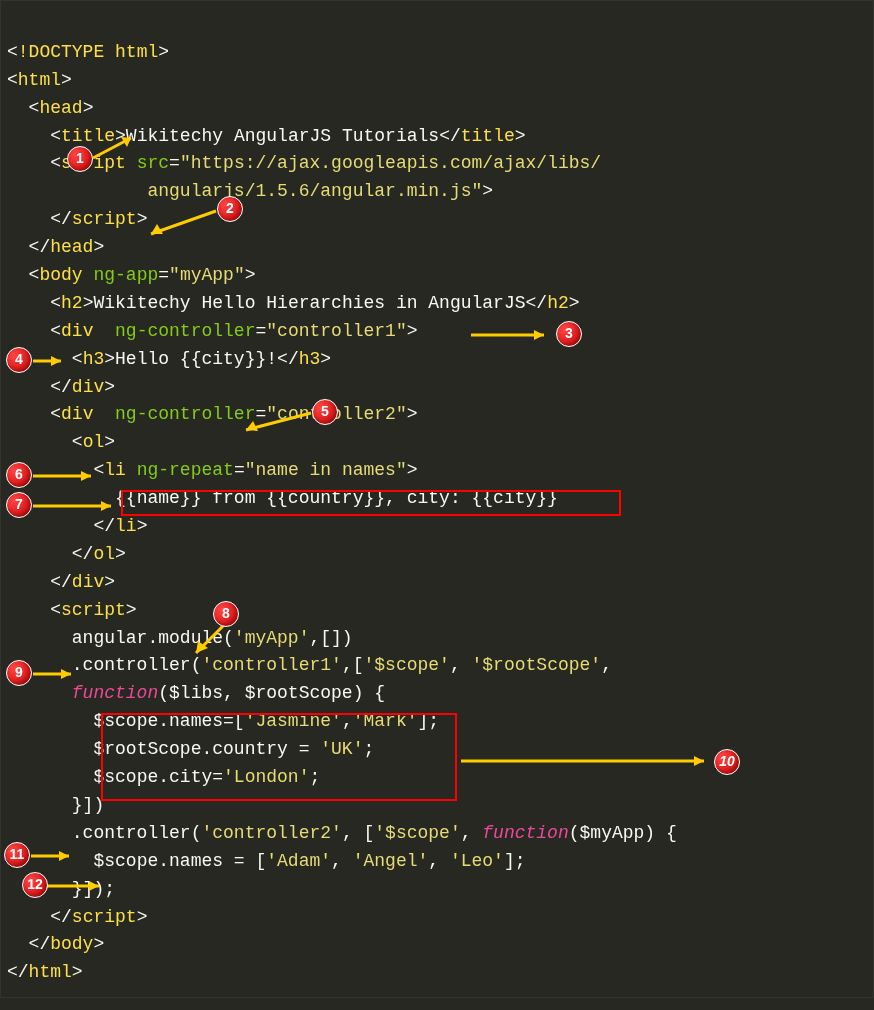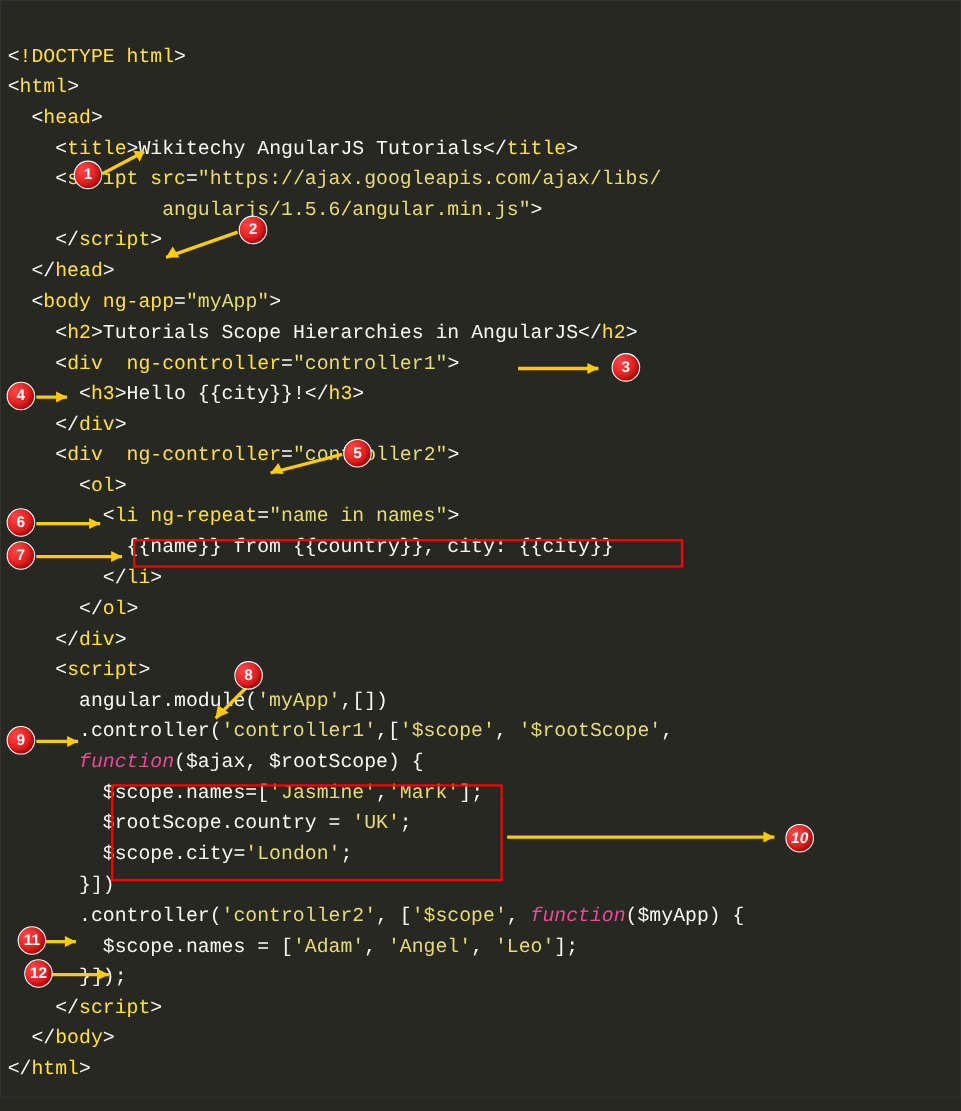--- a/index.html
+++ b/index.html
@@ -10,21 +10,21 @@
   line-height: 1.55;
   color: #f8f8f2;
   padding: 10px 6px;
   width: 874px;
   position: relative;
   border: 1px solid #333;
 }
 .code-container { position: relative; white-space: pre; }
 .tag { color: #fde047; }
 .bracket { color: #f8f8f2; }
-.attr { color: #fde047; text-align: right; }
+.attr { color: #84cc16; text-align: right; }
 .string { color: #e6db74; }
 .text { color: #f8f8f2; }
 .func { color: #ec4899; font-style: italic; }
 .punct { color: #f8f8f2; }
 
 .badge {
   position: absolute;
   width: 26px;
   height: 26px;
   background: radial-gradient(circle at 30% 30%, #ff4444, #cc0000);
@@ -60,35 +60,35 @@
 <div class="code-container">
 <span class="bracket">&lt;</span><span class="tag">!DOCTYPE html</span><span class="bracket">&gt;</span>
 <span class="bracket">&lt;</span><span class="tag">html</span><span class="bracket">&gt;</span>
   <span class="bracket">&lt;</span><span class="tag">head</span><span class="bracket">&gt;</span>
     <span class="bracket">&lt;</span><span class="tag">title</span><span class="bracket">&gt;</span><span class="text">Wikitechy AngularJS Tutorials</span><span class="bracket">&lt;/</span><span class="tag">title</span><span class="bracket">&gt;</span>
     <span class="bracket">&lt;</span><span class="tag">script</span> <span class="attr">src</span><span class="punct">=</span><span class="string">"https://ajax.googleapis.com/ajax/libs/</span>
              <span class="string">angularjs/1.5.6/angular.min.js"</span><span class="bracket">&gt;</span>
     <span class="bracket">&lt;/</span><span class="tag">script</span><span class="bracket">&gt;</span>
   <span class="bracket">&lt;/</span><span class="tag">head</span><span class="bracket">&gt;</span>
   <span class="bracket">&lt;</span><span class="tag">body</span> <span class="attr">ng-app</span><span class="punct">=</span><span class="string">"myApp"</span><span class="bracket">&gt;</span>
-    <span class="bracket">&lt;</span><span class="tag">h2</span><span class="bracket">&gt;</span><span class="text">Tutorials Scope Hierarchies in AngularJS</span><span class="bracket">&lt;/</span><span class="tag">h2</span><span class="bracket">&gt;</span>
+    <span class="bracket">&lt;</span><span class="tag">h2</span><span class="bracket">&gt;</span><span class="text">Wikitechy Hello Hierarchies in AngularJS</span><span class="bracket">&lt;/</span><span class="tag">h2</span><span class="bracket">&gt;</span>
     <span class="bracket">&lt;</span><span class="tag">div</span>  <span class="attr">ng-controller</span><span class="punct">=</span><span class="string">"controller1"</span><span class="bracket">&gt;</span>
       <span class="bracket">&lt;</span><span class="tag">h3</span><span class="bracket">&gt;</span><span class="text">Hello {{city}}!</span><span class="bracket">&lt;/</span><span class="tag">h3</span><span class="bracket">&gt;</span>
     <span class="bracket">&lt;/</span><span class="tag">div</span><span class="bracket">&gt;</span>
     <span class="bracket">&lt;</span><span class="tag">div</span>  <span class="attr">ng-controller</span><span class="punct">=</span><span class="string">"controller2"</span><span class="bracket">&gt;</span>
       <span class="bracket">&lt;</span><span class="tag">ol</span><span class="bracket">&gt;</span>
         <span class="bracket">&lt;</span><span class="tag">li</span> <span class="attr">ng-repeat</span><span class="punct">=</span><span class="string">"name in names"</span><span class="bracket">&gt;</span>
           <span class="text">{{name}} from {{country}}, city: {{city}}</span>
         <span class="bracket">&lt;/</span><span class="tag">li</span><span class="bracket">&gt;</span>
       <span class="bracket">&lt;/</span><span class="tag">ol</span><span class="bracket">&gt;</span>
     <span class="bracket">&lt;/</span><span class="tag">div</span><span class="bracket">&gt;</span>
     <span class="bracket">&lt;</span><span class="tag">script</span><span class="bracket">&gt;</span>
       <span class="text">angular.module(</span><span class="string">'myApp'</span><span class="text">,[])</span>
       <span class="text">.controller(</span><span class="string">'controller1'</span><span class="text">,[</span><span class="string">'$scope'</span><span class="text">, </span><span class="string">'$rootScope'</span><span class="text">,</span>
-      <span class="func">function</span><span class="text">($ajax, $rootScope) {</span>
+      <span class="func">function</span><span class="text">($libs, $rootScope) {</span>
         <span class="text">$scope.names=[</span><span class="string">'Jasmine'</span><span class="text">,</span><span class="string">'Mark'</span><span class="text">];</span>
         <span class="text">$rootScope.country = </span><span class="string">'UK'</span><span class="text">;</span>
         <span class="text">$scope.city=</span><span class="string">'London'</span><span class="text">;</span>
       <span class="text">}])</span>
       <span class="text">.controller(</span><span class="string">'controller2'</span><span class="text">, [</span><span class="string">'$scope'</span><span class="text">, </span><span class="func">function</span><span class="text">($myApp) {</span>
         <span class="text">$scope.names = [</span><span class="string">'Adam'</span><span class="text">, </span><span class="string">'Angel'</span><span class="text">, </span><span class="string">'Leo'</span><span class="text">];</span>
       <span class="text">}]);</span>
     <span class="bracket">&lt;/</span><span class="tag">script</span><span class="bracket">&gt;</span>
   <span class="bracket">&lt;/</span><span class="tag">body</span><span class="bracket">&gt;</span>
 <span class="bracket">&lt;/</span><span class="tag">html</span><span class="bracket">&gt;</span>
@@ -100,21 +100,21 @@
 <div class="badge" style="left:66px; top:145px;">1</div>
 <div class="badge" style="left:216px; top:195px;">2</div>
 <div class="badge" style="left:555px; top:320px;">3</div>
 <div class="badge" style="left:5px; top:346px;">4</div>
 <div class="badge" style="left:311px; top:398px;">5</div>
 <div class="badge" style="left:5px; top:461px;">6</div>
 <div class="badge" style="left:5px; top:491px;">7</div>
 <div class="badge" style="left:212px; top:600px;">8</div>
 <div class="badge" style="left:5px; top:659px;">9</div>
 <div class="badge" style="left:713px; top:748px;font-style:italic;">10</div>
-<div class="badge" style="left:3px; top:841px;margin-left:12px;">11</div>
+<div class="badge" style="left:3px; top:841px;">11</div>
 <div class="badge" style="left:21px; top:871px;">12</div>
 
 <div class="arrow" style="left:90px; top:132px;">
 <svg width="60" height="40">
       <path class="arrow-stroke" d="M2,25 L40,5"></path>
       <polygon class="arrow-head" points="40,5 30,4 36,14"></polygon>
     </svg>
 </div>
 <div class="arrow" style="left:140px; top:205px;">
 <svg width="80" height="35">

